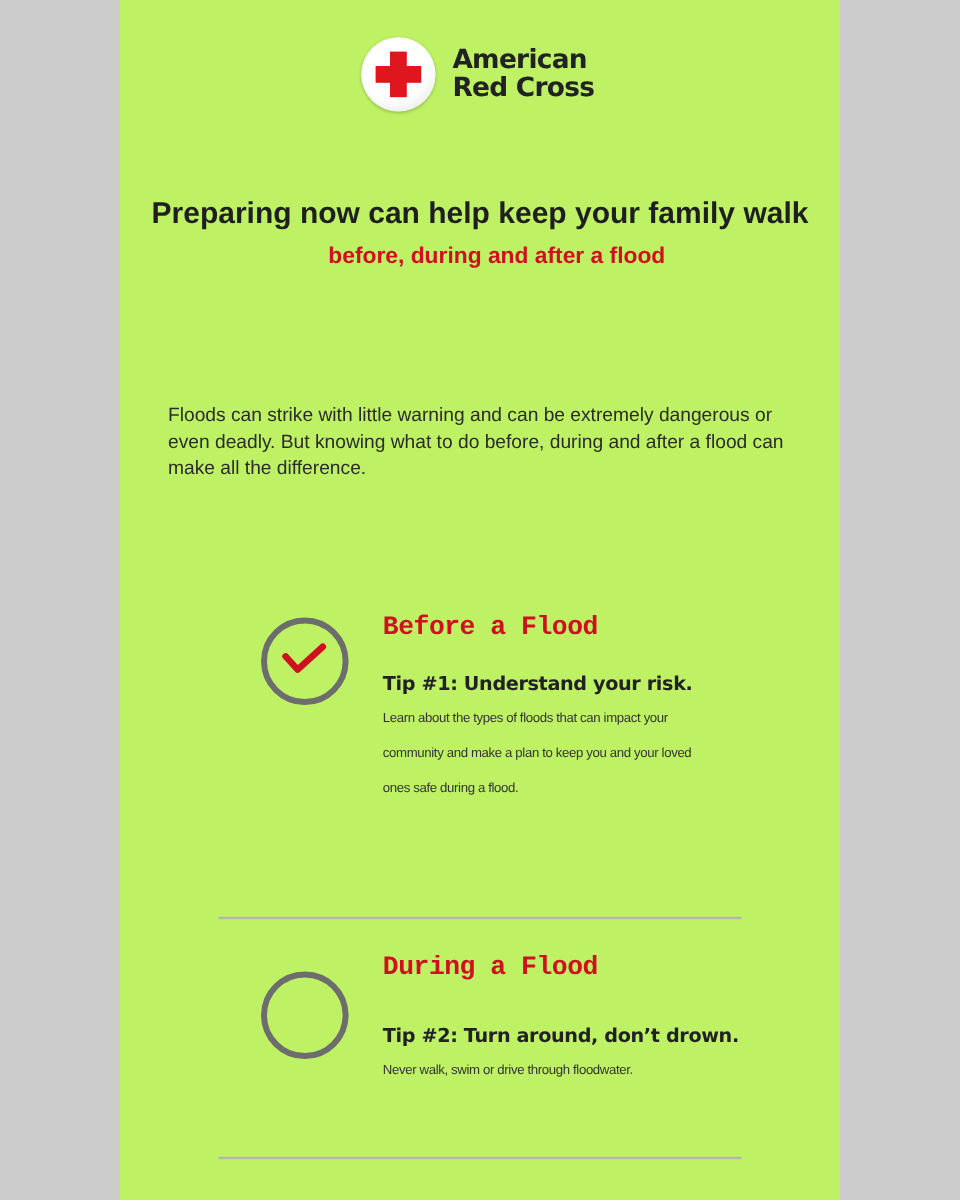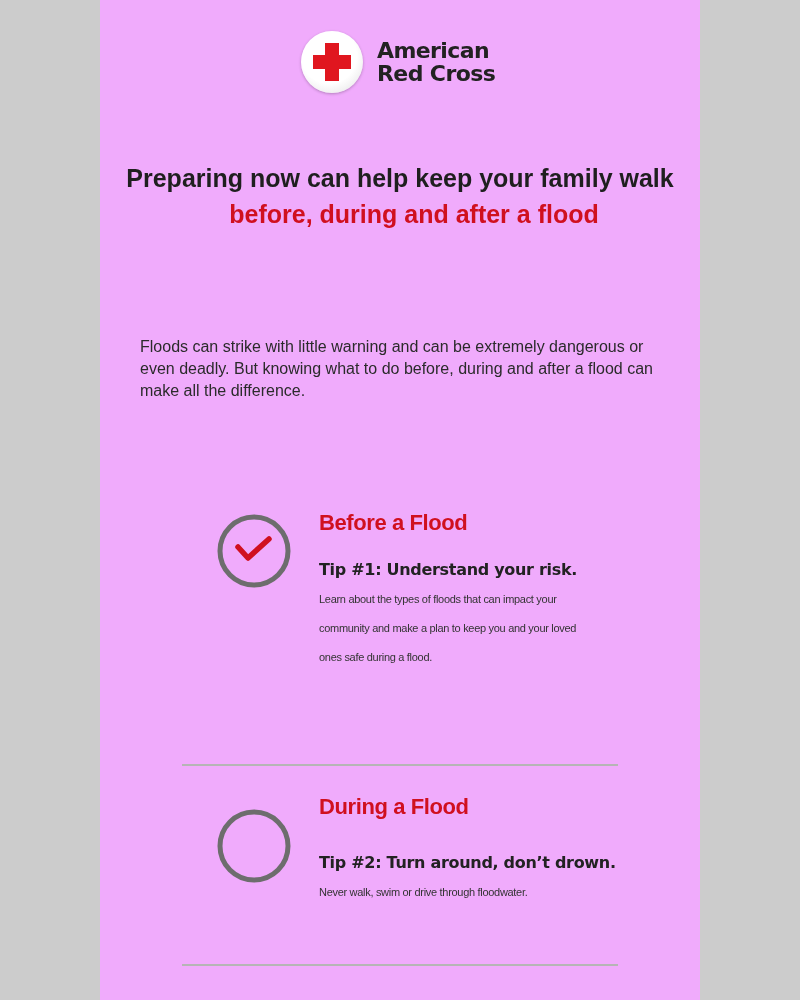--- a/index.html
+++ b/index.html
@@ -3,21 +3,21 @@
 <meta charset="utf-8">
 <style>
   html, body { margin: 0; padding: 0; }
   body {
     width: 800px; height: 1000px; overflow: hidden;
     background: #cccccc;
     font-family: "Liberation Sans", sans-serif;
   }
   .page {
     position: absolute; left: 100px; top: 0;
-    width: 600px; height: 1000px; background: #f0abfc;
+    width: 600px; height: 1000px; background: #bef264;
   }
   .logo {
     position: absolute; left: 201px; top: 31px;
     display: flex; align-items: center;
   }
   .logo-badge {
     width: 62px; height: 62px; border-radius: 50%;
     background: radial-gradient(circle at 45% 40%, #ffffff 55%, #ececec 80%, #d4d4d4 100%);
     box-shadow: 0 1px 3px rgba(0,0,0,0.25);
     position: relative;
@@ -28,34 +28,34 @@
   .logo-text {
     margin-left: 14px; font-family: "DejaVu Sans", sans-serif;
     font-weight: bold; color: #222222; font-size: 22px; line-height: 23px;
     letter-spacing: -0.6px;
   }
   .headline {
     position: absolute; left: 0; top: 160px; width: 600px; text-align: center;
     font-family: "Liberation Sans", sans-serif; font-weight: bold;
   }
   .headline .l1 { font-size: 25px; color: #1f1f1f; line-height: 36px; }
-  .headline .l2 { font-size: 25px; color: #d0101f; line-height: 36px; padding-left: 28px; }
+  .headline .l2 { font-size: 19px; color: #d0101f; line-height: 36px; padding-left: 28px; }
   .intro {
     position: absolute; left: 40px; top: 336px; width: 530px;
     font-size: 16px; line-height: 22px; color: #2b2b2b;
   }
   .intro p { margin: 0 0 22px 0; }
   .tip {
     position: absolute; left: 82px; width: 436px;
   }
   .tip-icon {
     position: absolute; left: 35px; width: 74px; height: 74px;
   }
   .tip-title {
-    position: absolute; left: 137px; font-family: Liberation Sans, sans-serif;
+    position: absolute; left: 137px; font-family: Liberation Mono, monospace;
     font-weight: bold; font-size: 22px; color: #d0101f; letter-spacing: -0.4px;
     white-space: nowrap;
   }
   .tip-heading {
     position: absolute; left: 137px; font-family: "DejaVu Sans", sans-serif;
     font-weight: bold; font-size: 16px; color: #222222; letter-spacing: -0.3px;
     white-space: nowrap;
   }
   .tip-body {
     position: absolute; left: 137px; width: 270px; font-family: Liberation Sans, sans-serif;

